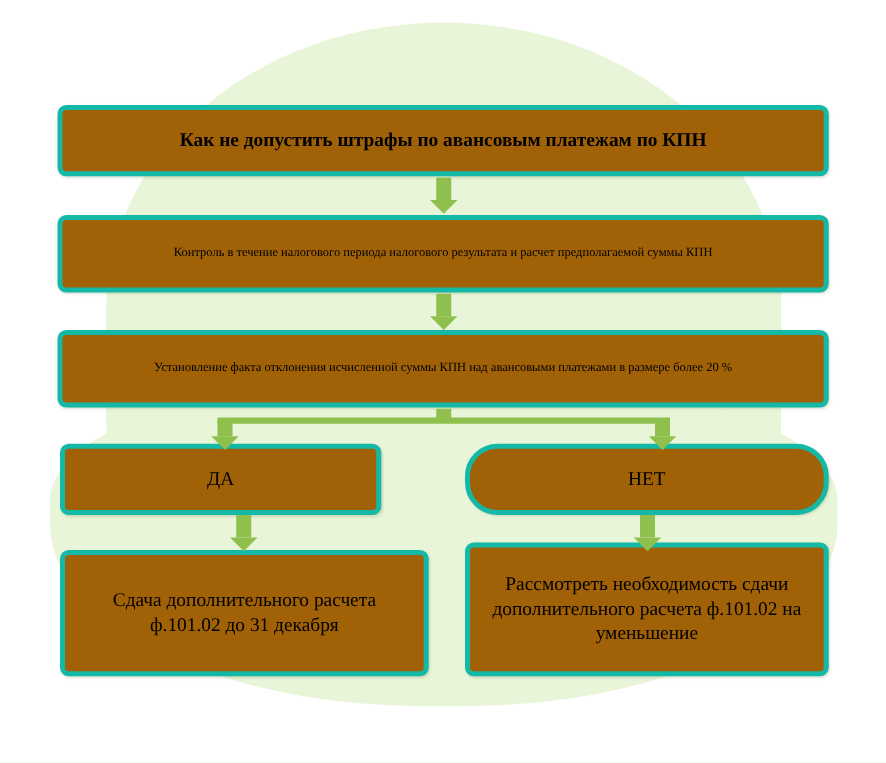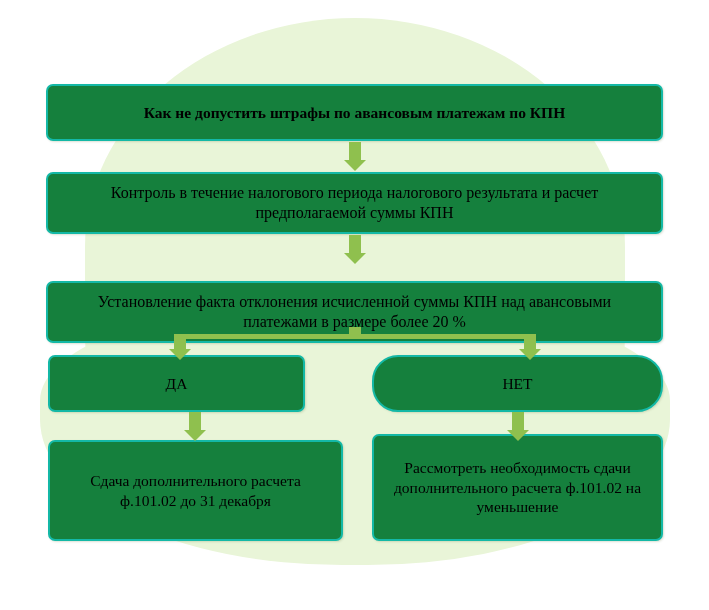--- a/index.html
+++ b/index.html
@@ -35,36 +35,36 @@
     top: 300px;
     width: 630px;
     height: 265px;
     background: #e9f5d8;
     border-radius: 46% 46% 48% 48% / 38% 38% 55% 55%;
     z-index: 0;
   }
   .node {
     position: absolute;
     box-sizing: border-box;
-    background: #15803d;
-    border: 2px solid #14b8a6;
+    background: #a16207;
+    border: 4px solid #14b8a6;
     border-radius: 7px;
     display: flex;
     align-items: center;
     justify-content: center;
     text-align: center;
     z-index: 2;
     box-shadow: 1px 1px 2px rgba(120,140,90,0.25);
   }
   .node .txt {
     display: block;
     padding: 0 12px;
     line-height: 1.28;
     color: #000000;
-    font-size: 16px;
+    font-size: 10px;
   }
   .node.title .txt {
     font-weight: bold;
     font-size: 15.5px;
   }
   .node.branch .txt {
     font-size: 15.5px;
   }
   .node.leaf .txt {
     font-size: 15.5px;
@@ -118,21 +118,21 @@
 
   <div class="node step" style="left:46px; top:172px; width:617px; height:62px;">
     <span class="txt">Контроль в течение налогового периода налогового результата и расчет предполагаемой суммы КПН</span>
   </div>
 
   <div class="arrow" style="left:340px; top:235px; width:30px; height:29px;">
     <div class="shaft" style="height:18px;"></div>
     <div class="head"></div>
   </div>
 
-  <div class="node step" style="left:46px; top:264px; width:617px; height:62px;margin-top:17px;">
+  <div class="node step" style="left:46px; top:264px; width:617px; height:62px;">
     <span class="txt">Установление факта отклонения исчисленной суммы КПН над авансовыми платежами в размере более 20 %</span>
   </div>
 
   <div class="conn" style="left:349px; top:327px; width:12px; height:10px;"></div>
   <div class="conn" style="left:174px; top:334px; width:362px; height:5px;"></div>
 
   <div class="arrow" style="left:165px; top:336px; width:30px; height:24px;">
     <div class="shaft" style="height:13px;"></div>
     <div class="head"></div>
   </div>

